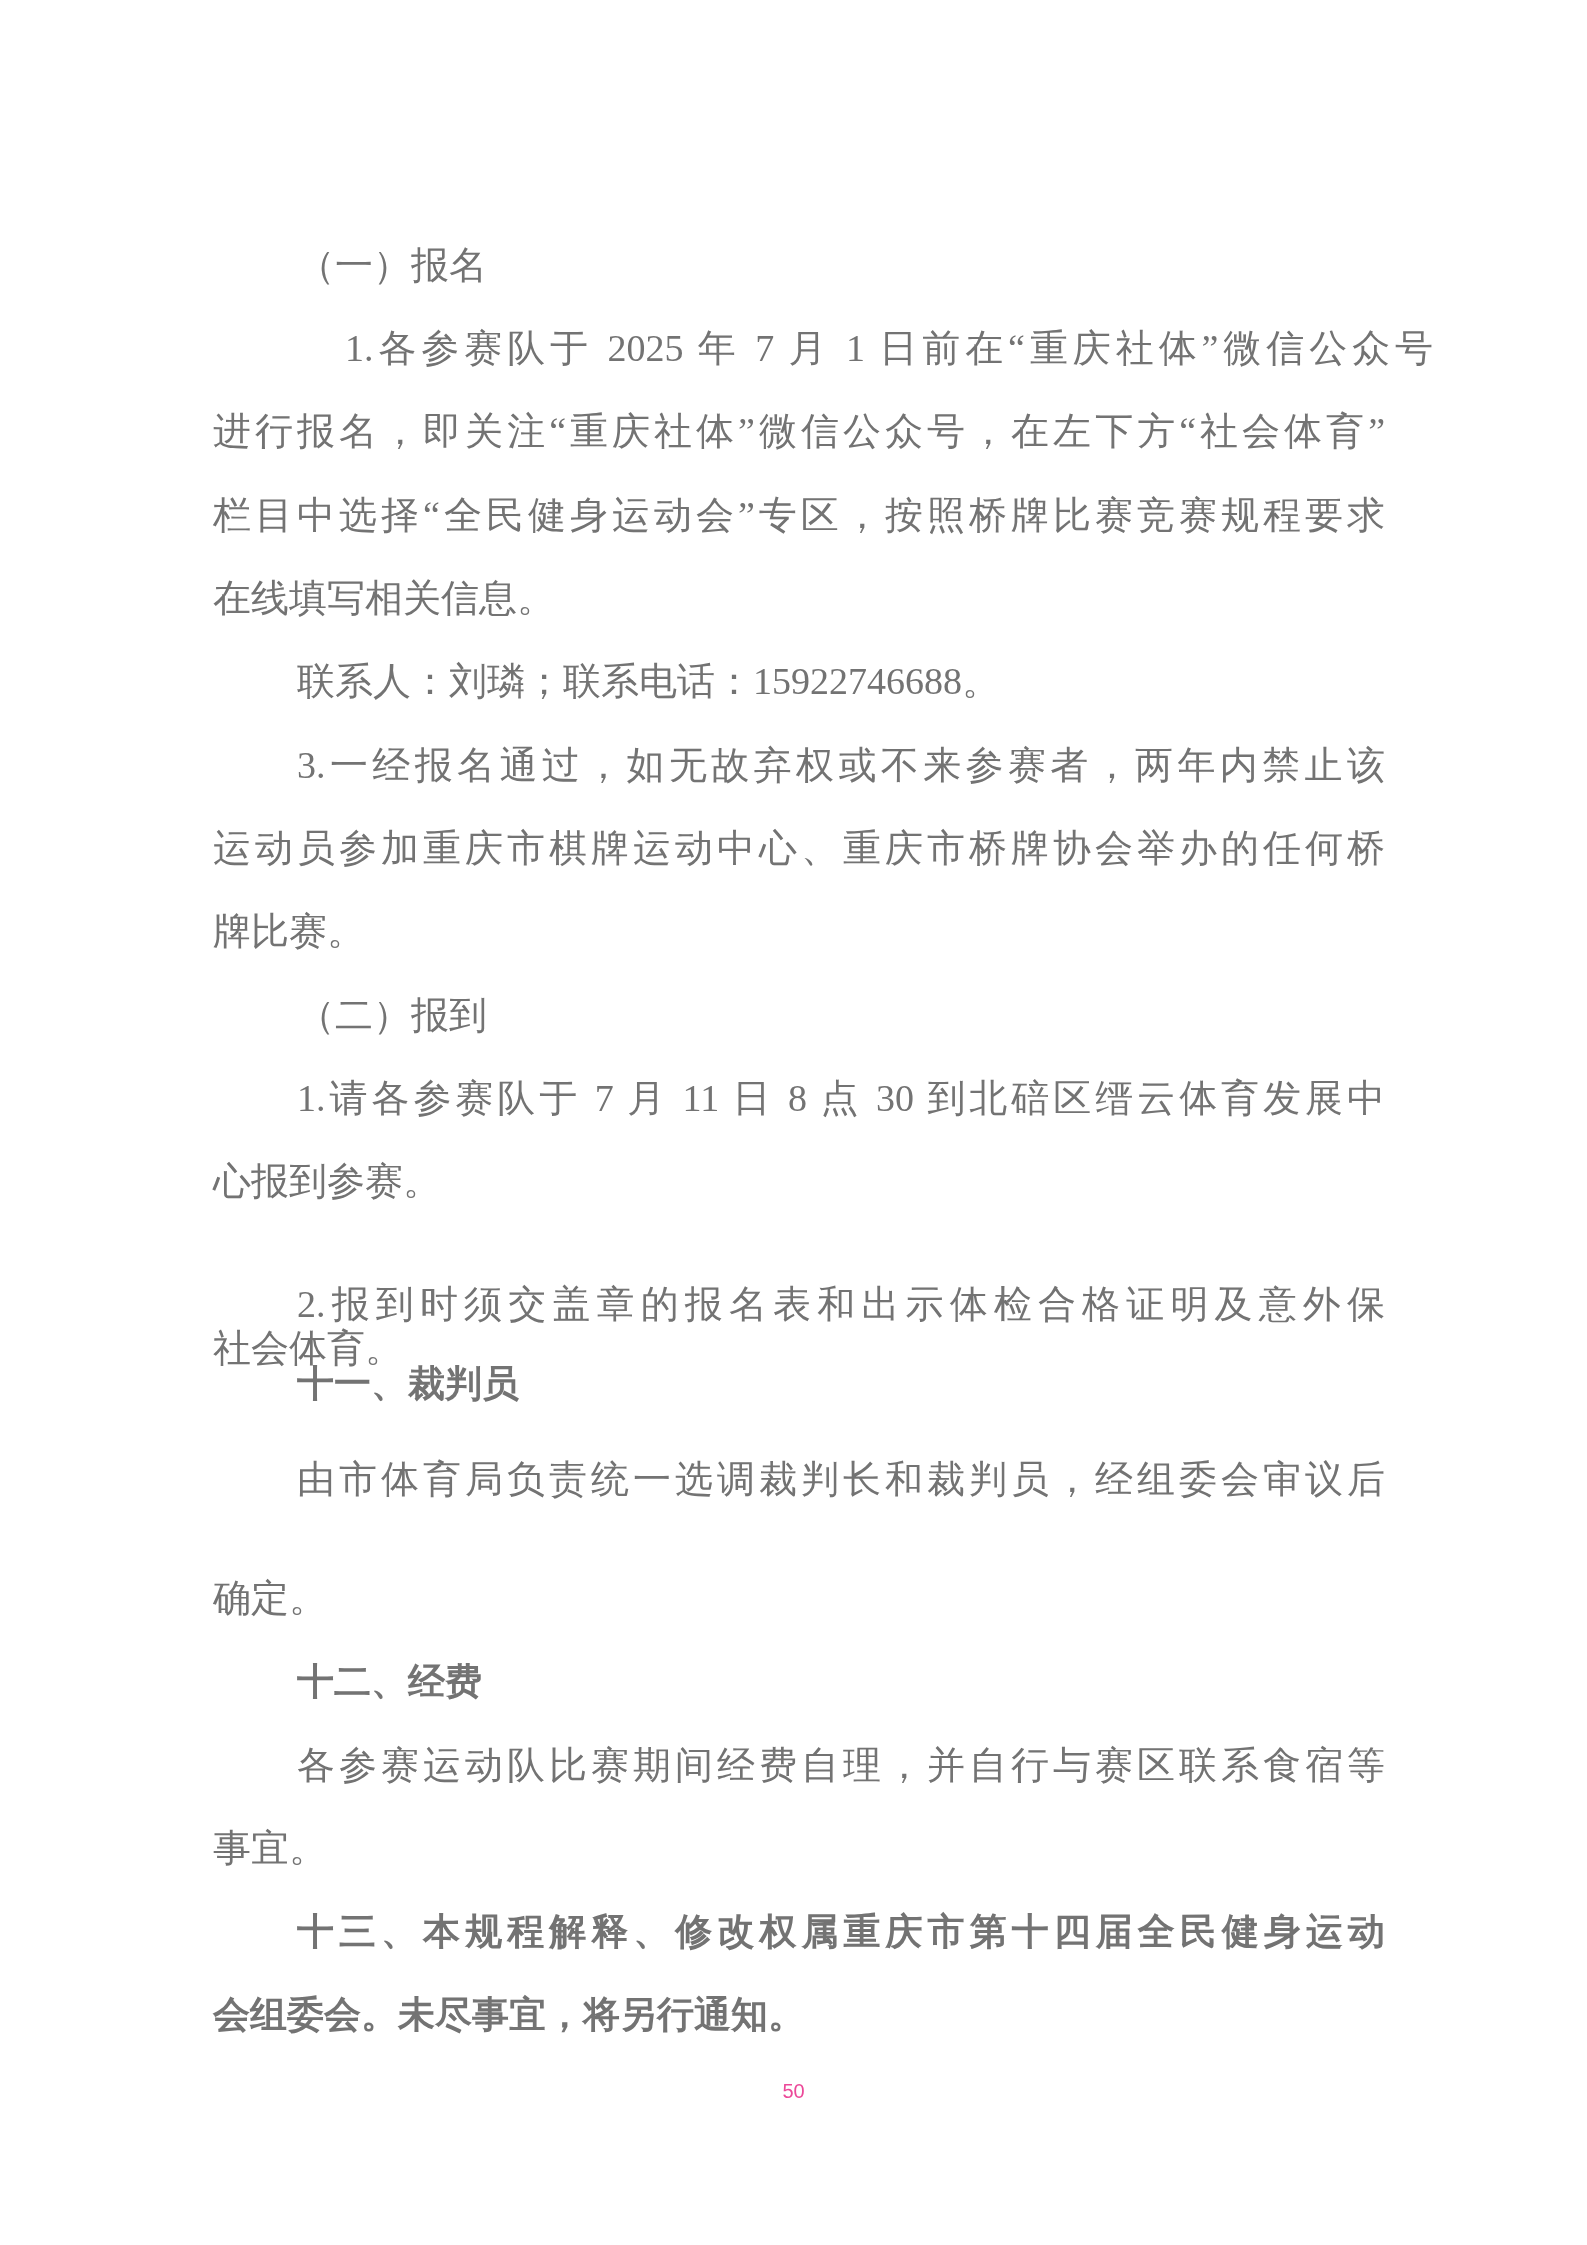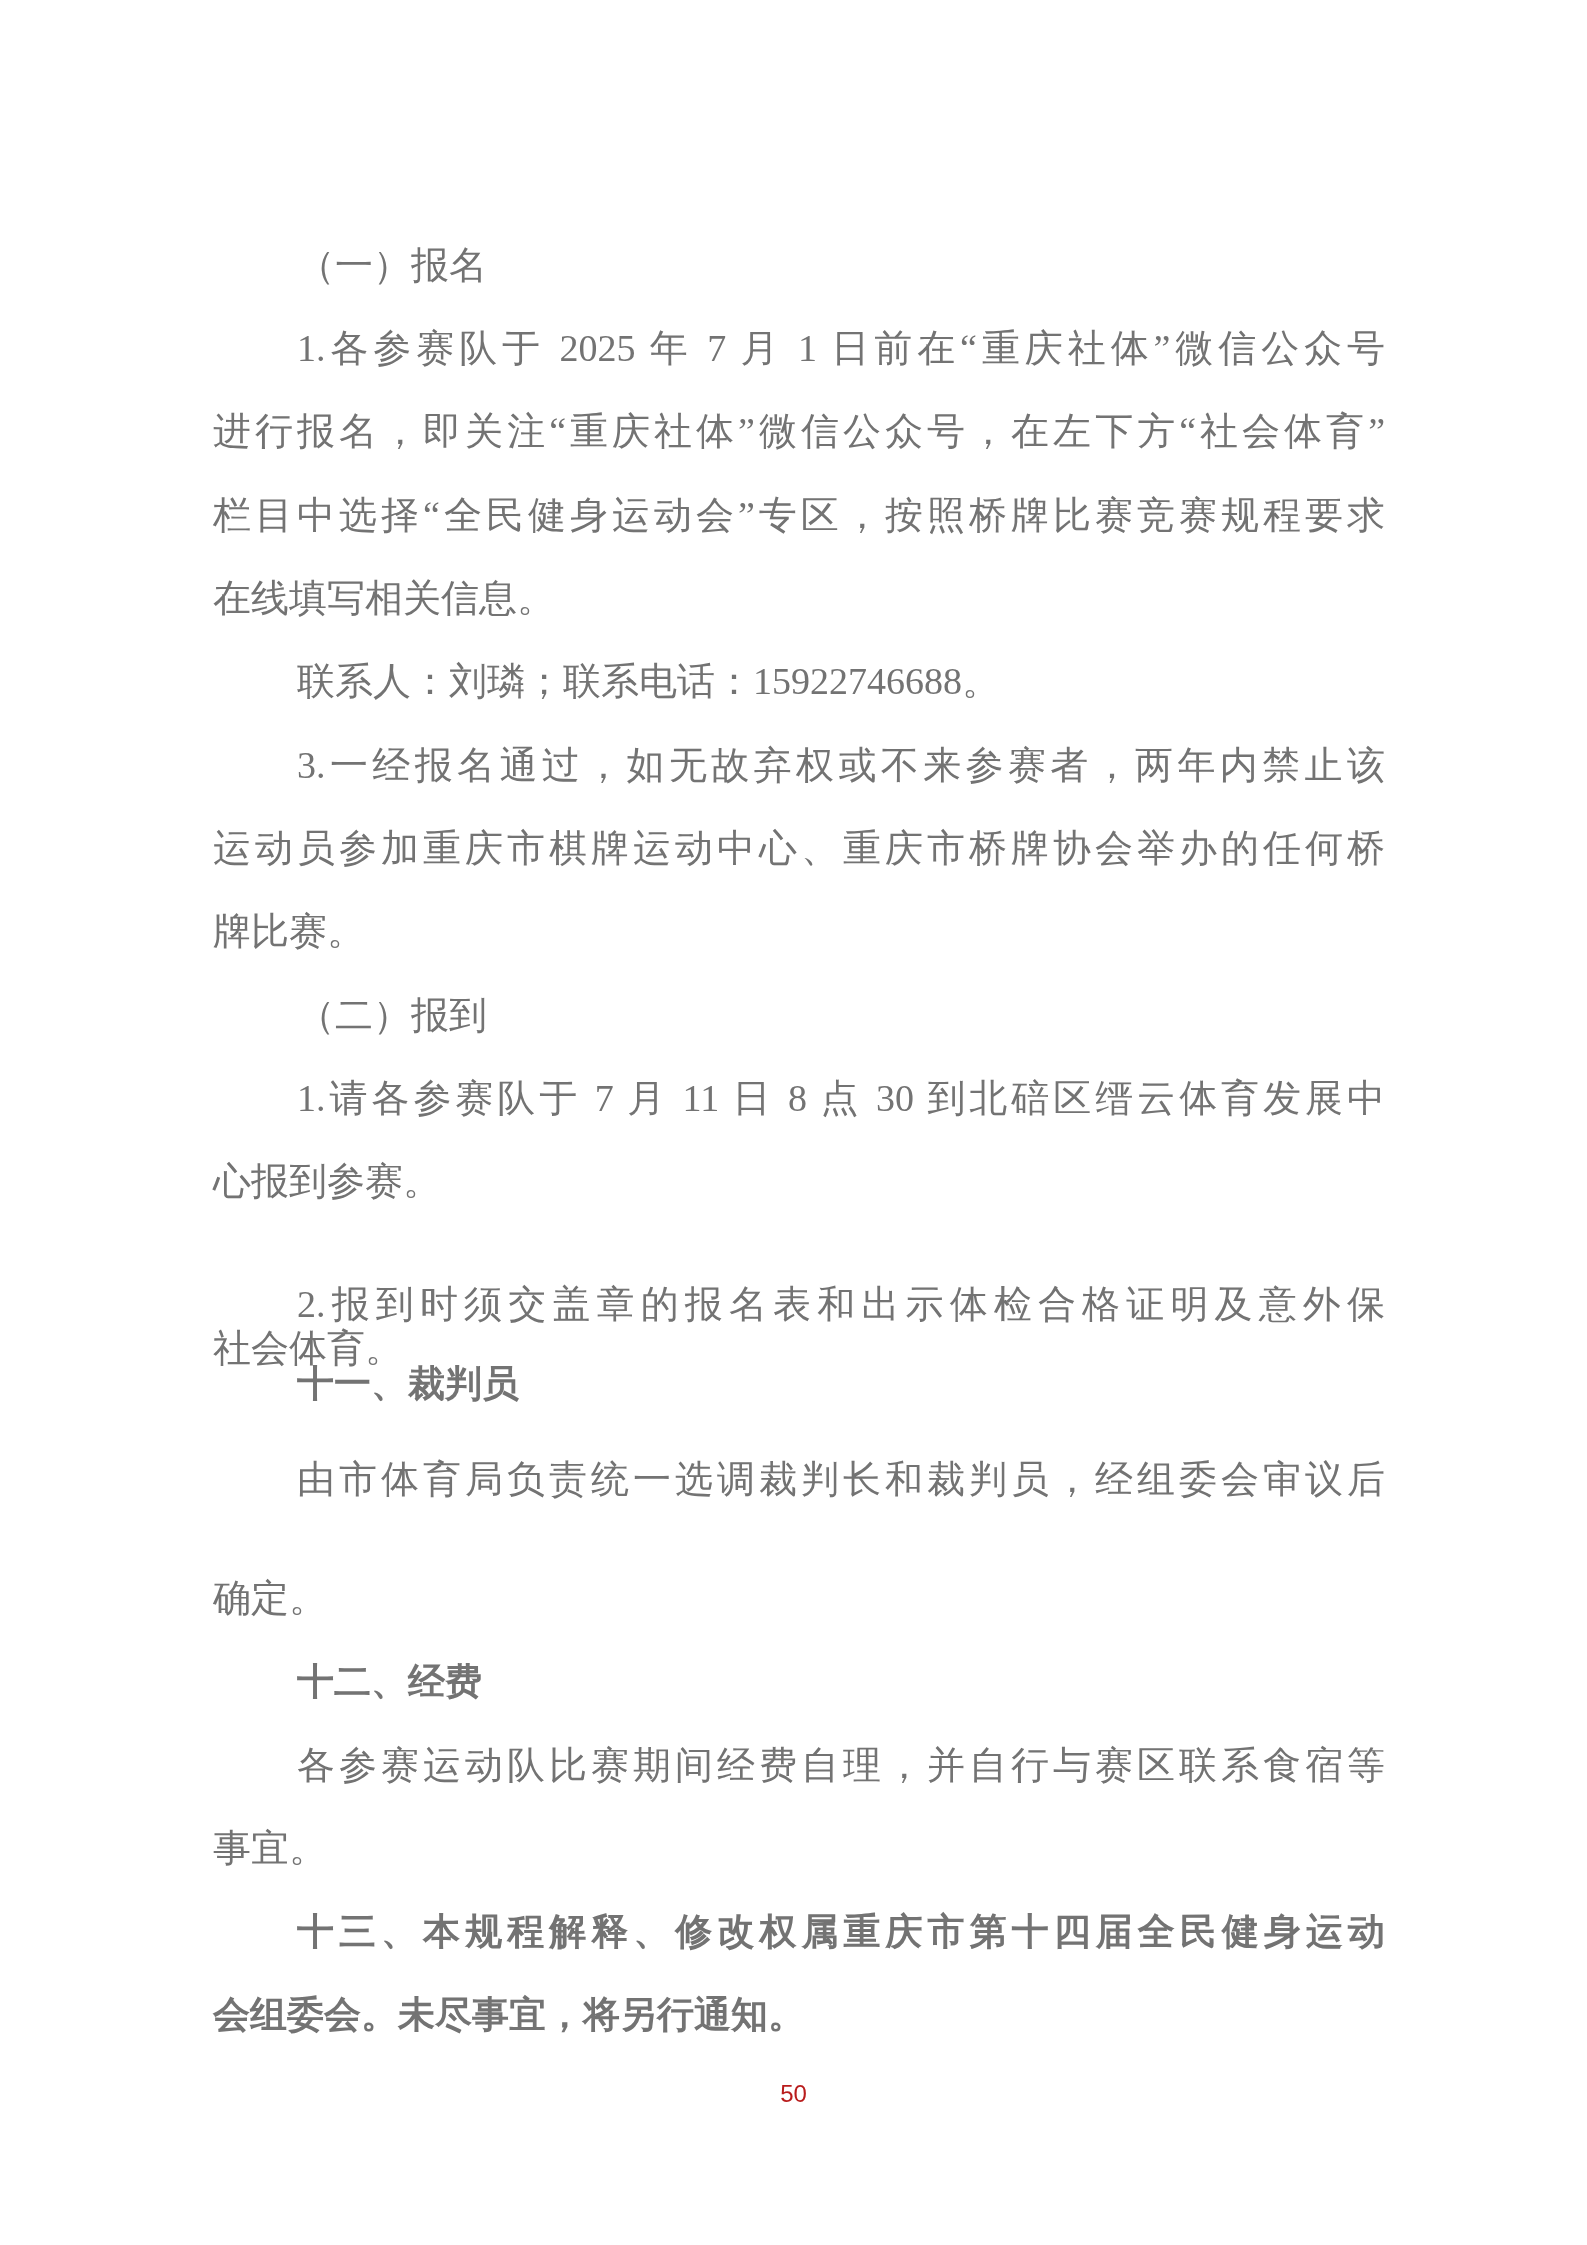--- a/index.html
+++ b/index.html
@@ -19,32 +19,32 @@
     text-align-last: justify;
   }
   .line.last { text-align-last: left; }
   .line.indent { left: 297px; width: 1088px; }
   .line.bold { font-family: "DejaVu Sans", "Liberation Sans", sans-serif; font-weight: bold; font-size: 37px; }
   .pagenum {
     position: absolute;
     left: 0; width: 1587px; top: 2080px;
     text-align: center;
     font-family: "Liberation Sans", sans-serif;
-    font-size: 24px;
-    color: #b91c1c;
+    font-size: 20px;
+    color: #ec4899;
   }
 </style>
 </head>
 <body>
 
 <div class="page">
 
   <div class="line indent last" style="top:235px;">（一）报名</div>
 
-  <div class="line indent" style="top:318px;">1.各参赛队于 2025 年 7 月 1 日前在“重庆社体”微信公众号</div>
+  <div class="line indent" style="top:318px;margin-left:48px;">1.各参赛队于 2025 年 7 月 1 日前在“重庆社体”微信公众号</div>
   <div class="line" style="top:401px;">进行报名，即关注“重庆社体”微信公众号，在左下方“社会体育”</div>
   <div class="line" style="top:485px;">栏目中选择“全民健身运动会”专区，按照桥牌比赛竞赛规程要求</div>
   <div class="line last" style="top:568px;">在线填写相关信息。</div>
 
   <div class="line indent last" style="top:651px;">联系人：刘璘；联系电话：15922746688。</div>
 
   <div class="line indent" style="top:735px;">3.一经报名通过，如无故弃权或不来参赛者，两年内禁止该</div>
   <div class="line" style="top:818px;">运动员参加重庆市棋牌运动中心、重庆市桥牌协会举办的任何桥</div>
   <div class="line last" style="top:901px;">牌比赛。</div>
 

